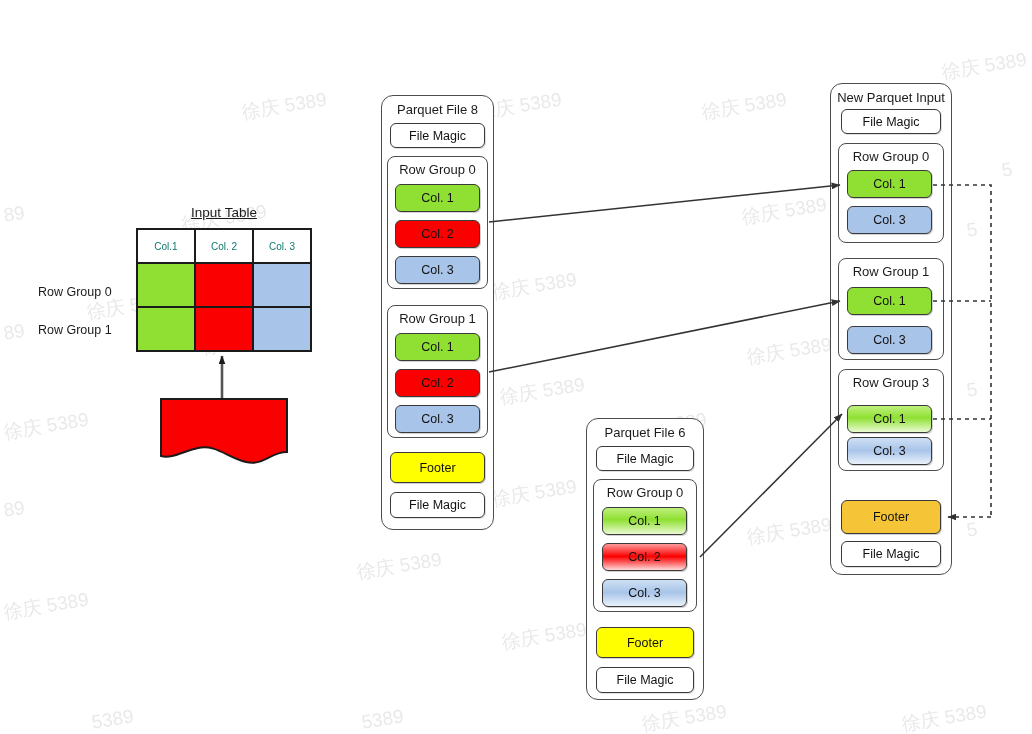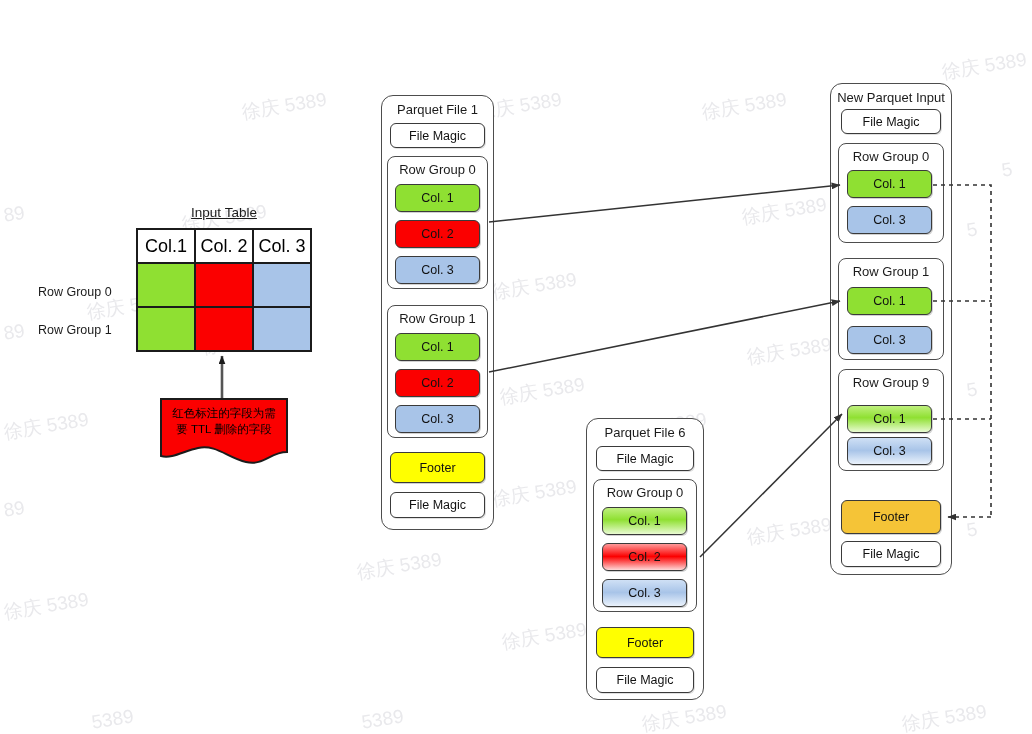--- a/index.html
+++ b/index.html
@@ -34,21 +34,21 @@
   #input-table{
     position:absolute;left:136px;top:228px;width:176px;height:124px;
     border:2px solid #1b1b1b;box-sizing:border-box;z-index:4;
     display:flex;flex-direction:column;background:#fff;
   }
   #input-table .trow{display:flex;flex:1 1 0;}
   #input-table .trow.head{flex:0 0 34px;}
   #input-table .tcell{
     flex:1 1 0;border-right:2px solid #1b1b1b;
     display:flex;align-items:center;justify-content:center;
-    font-size:18px;color:#000000;box-sizing:border-box;
+    font-size:10px;color:#0f766e;box-sizing:border-box;
   }
   #input-table .tcell:last-child{border-right:none;}
   #input-table .trow.head .tcell{border-bottom:2px solid #1b1b1b;background:#fff;}
   #input-table .trow.body{border-bottom:2px solid #1b1b1b;}
   #input-table .trow.body:last-child{border-bottom:none;}
 
   .rg-label{
     position:absolute;font-size:12.5px;color:#1b1b1b;
     text-align:left;white-space:nowrap;z-index:4;
   }
@@ -161,27 +161,23 @@
       <div class="tcell" style="background:#8fe032"></div>
       <div class="tcell" style="background:#fb0000"></div>
       <div class="tcell" style="background:#a8c4e8"></div>
     </div>
   </div>
 
   <svg id="callout" viewBox="0 0 128 68" preserveAspectRatio="none">
     <path d="M1,1 L127,1 L127,54 C110,54 104,68 86,64
              C68,60 56,46 38,50 C24,53 12,61 1,58 Z" fill="#fb0000" stroke="#1b1b1b" stroke-width="2"></path>
   </svg>
-  <div id="callout-text">
-    <div>红色标注的字段为需</div>
-    <div>要 TTL 删除的字段</div>
-  </div>
 
   <div class="file-box" style="left:381px;top:95px;width:113px;height:435px;">
-    <div class="file-title">Parquet File 1</div>
+    <div class="file-title">Parquet File 8</div>
   </div>
 
   <div class="chip plain" style="left:390px;top:123px;width:95px;height:25px;">File Magic</div>
 
   <div class="inner-box" style="left:387px;top:156px;width:101px;height:133px;">
     <div class="inner-title">Row Group 0</div>
   </div>
   <div class="chip green" style="left:395px;top:184px;width:85px;height:28px;">Col. 1</div>
   <div class="chip red" style="left:395px;top:220px;width:85px;height:28px;">Col. 2</div>
   <div class="chip blue" style="left:395px;top:256px;width:85px;height:28px;">Col. 3</div>
@@ -224,21 +220,21 @@
   <div class="chip green" style="left:847px;top:170px;width:85px;height:28px;">Col. 1</div>
   <div class="chip blue" style="left:847px;top:206px;width:85px;height:28px;">Col. 3</div>
 
   <div class="inner-box" style="left:838px;top:258px;width:106px;height:102px;">
     <div class="inner-title">Row Group 1</div>
   </div>
   <div class="chip green" style="left:847px;top:287px;width:85px;height:28px;">Col. 1</div>
   <div class="chip blue" style="left:847px;top:326px;width:85px;height:28px;">Col. 3</div>
 
   <div class="inner-box" style="left:838px;top:369px;width:106px;height:102px;">
-    <div class="inner-title">Row Group 9</div>
+    <div class="inner-title">Row Group 3</div>
   </div>
   <div class="chip green-g" style="left:847px;top:405px;width:85px;height:28px;">Col. 1</div>
   <div class="chip blue-g" style="left:847px;top:437px;width:85px;height:28px;">Col. 3</div>
 
   <div class="chip amber" style="left:841px;top:500px;width:100px;height:34px;">Footer</div>
   <div class="chip plain" style="left:841px;top:541px;width:100px;height:26px;">File Magic</div>
 
   <svg id="connectors">
     <defs>
       <marker id="ah" markerWidth="9" markerHeight="7" refX="8.4" refY="3.5" orient="auto" markerUnits="userSpaceOnUse">

